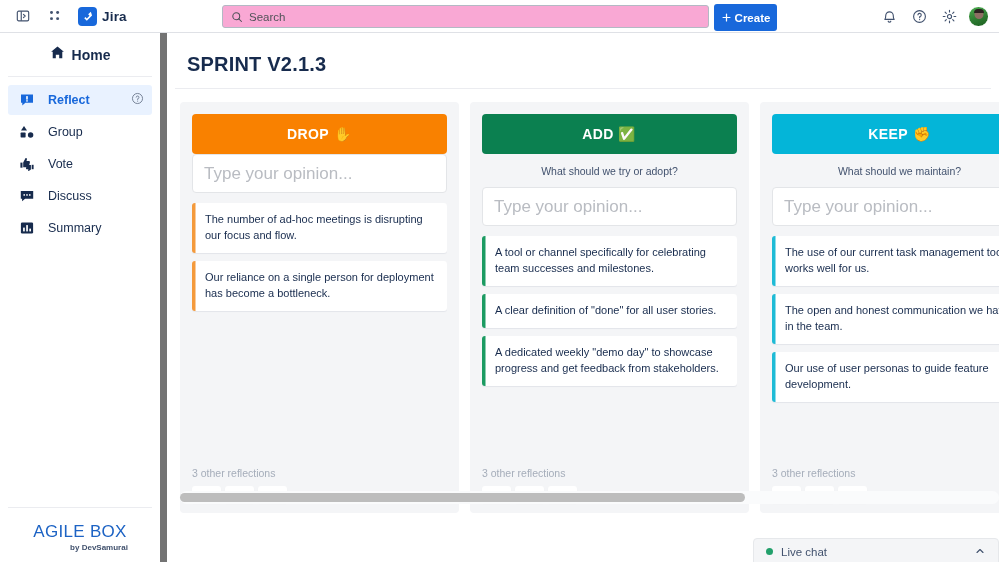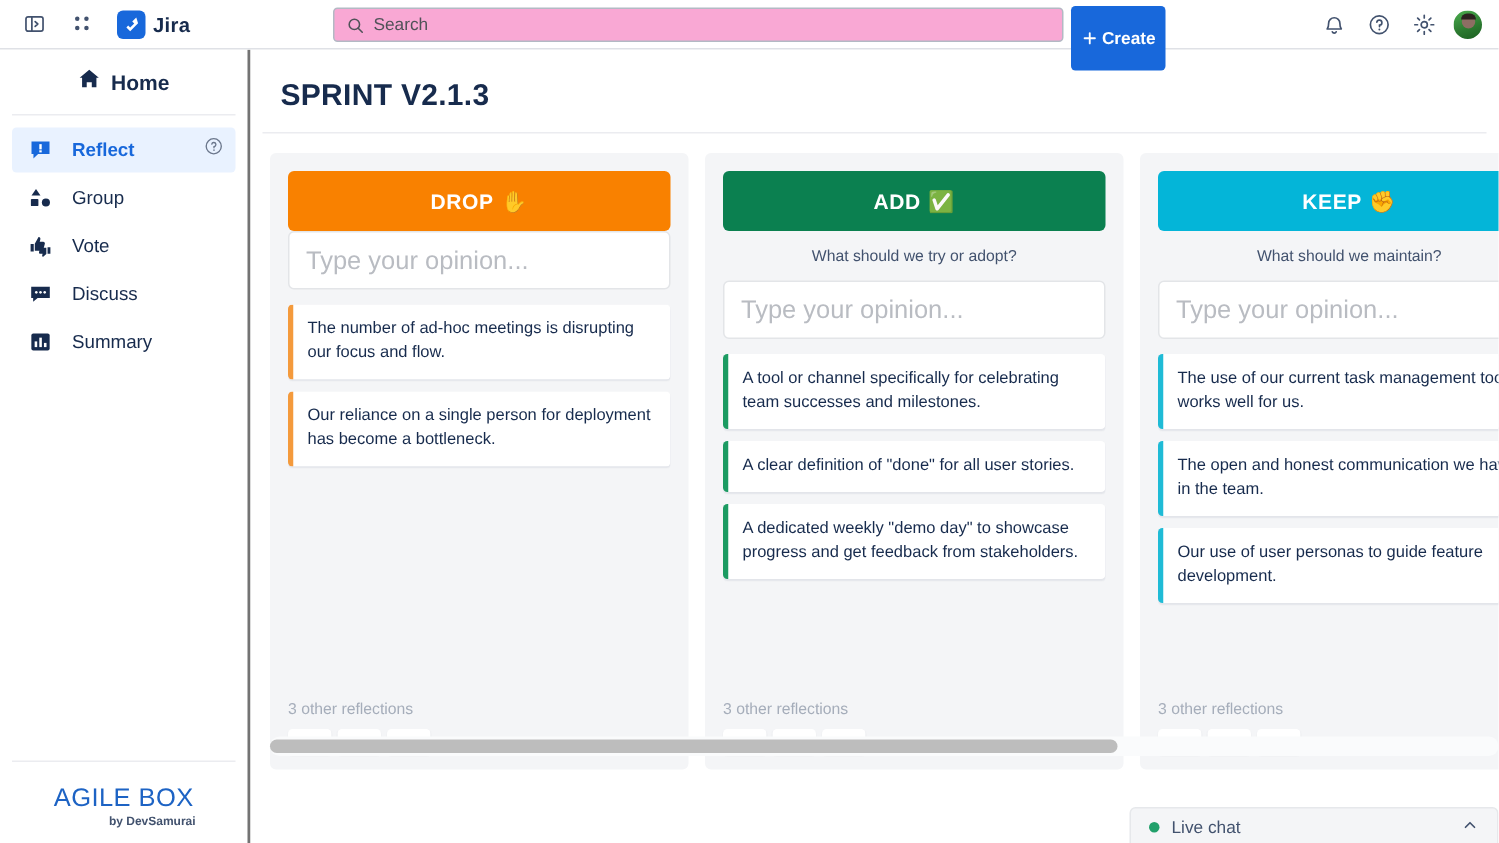--- a/index.html
+++ b/index.html
@@ -42,21 +42,21 @@
     width: 100%; height: 100%;
     border: 1px solid #b3b9c4; border-radius: 3px;
     background: #f9a8d4;
     display: flex; align-items: center; padding: 0 8px; gap: 6px;
     cursor: text;
   }
   .search-box .ph { font-size: 11.5px; color: #505258; }
 
   .create-btn {
     position: absolute; left: 714px; top: 4px;
-    width: 63px; height: 43px;
+    width: 63px; height: 27px;
     background: #1868db; color: #fff;
     border: none; border-radius: 3px;
     font-family: "Liberation Sans", sans-serif;
     font-size: 11.5px; font-weight: 600;
     display: flex; align-items: center; justify-content: center; gap: 3px;
     cursor: pointer;
   }
 
   .nav-right {
     position: absolute; right: 10px; top: 0; height: 33px;
@@ -77,21 +77,21 @@
     content: ""; position: absolute; left: 50%; top: 2px;
     width: 10px; height: 4px; border-radius: 5px 5px 0 0;
     background: #2b2320; transform: translateX(-50%);
   }
 
   
   .sidebar {
     position: absolute; top: 33px; left: 0;
     width: 167px; height: 529px;
     background: #ffffff;
-    border-right: 2px solid #737373;
+    border-right: 7px solid #737373;
     display: flex; flex-direction: column;
   }
   .home-row {
     height: 44px; display: flex; align-items: center; justify-content: center;
     gap: 7px; cursor: pointer;
     border-bottom: 1px solid #ebecf0;
     margin: 0 8px;
   }
   .home-row .lbl { font-size: 14px; font-weight: 700; color: #172b4d; }
 

